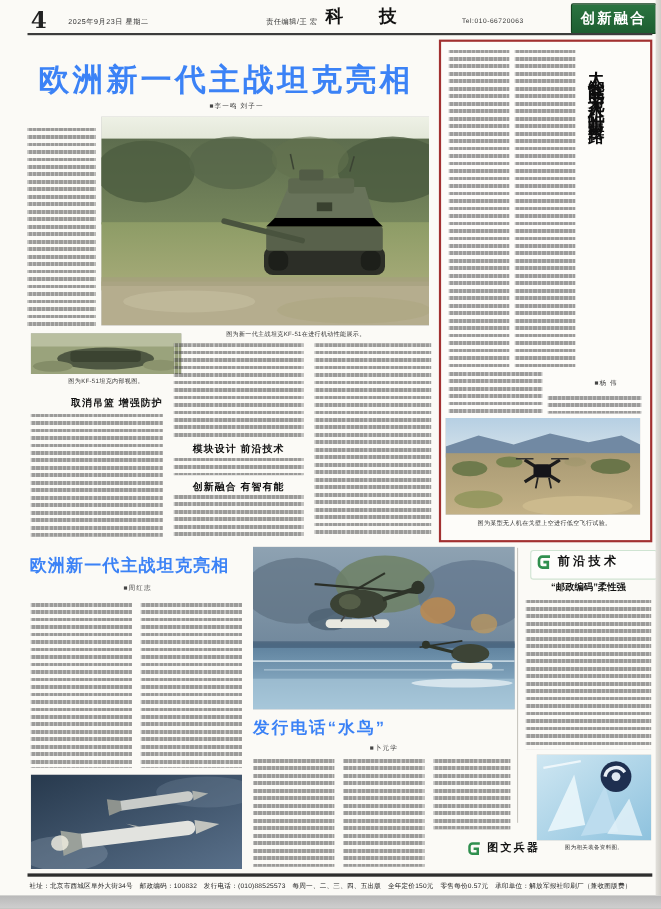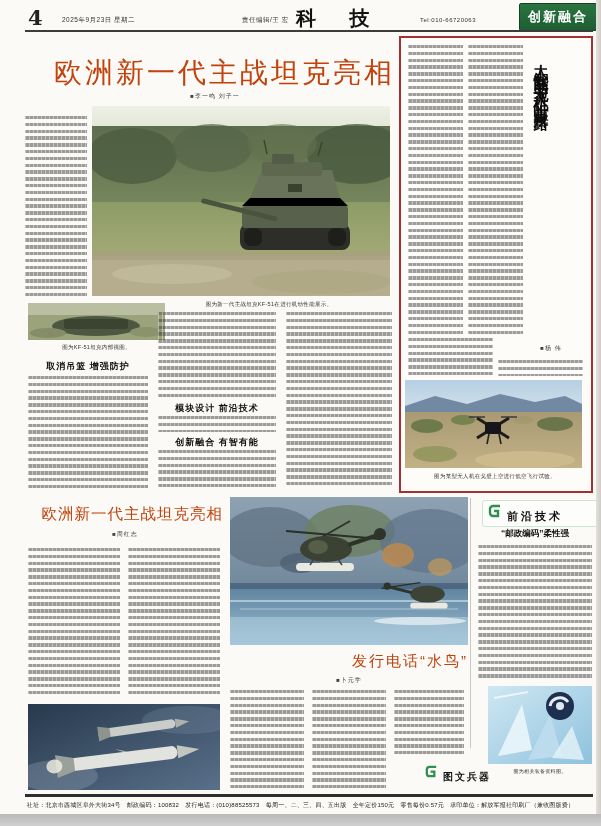--- a/index.html
+++ b/index.html
@@ -2,42 +2,42 @@
 <html><head>
 <meta charset="utf-8">
 <style>
   html,body{margin:0;padding:0;background:#9e9e9e;}
   .page{position:relative;width:601px;height:826px;background:#fbfaf6;overflow:hidden;
         font-family:"Liberation Sans","DejaVu Sans",sans-serif;color:#222;}
   .abs{position:absolute;}
   
   .pagenum{font-family:"DejaVu Serif","Liberation Serif",serif;font-size:21px;font-weight:bold;}
   .hmeta{font-size:6.5px;color:#333;letter-spacing:.5px;}
-  .section{font-size:20px;font-weight:900;letter-spacing:14px;color:#111;}
+  .section{font-size:16px;font-weight:900;letter-spacing:14px;color:#111;}
   .headrule{height:2px;background:#3c3c3c;}
   .masthead{background:linear-gradient(#2a7440,#1d5e31);color:#fff;border:1px solid #14411f;
             border-radius:2px;display:flex;align-items:center;justify-content:center;
             font-weight:bold;font-size:13px;letter-spacing:2px;
             font-family:"DejaVu Serif","Liberation Serif",serif;}
   
-  .bigtitle{font-weight:400;letter-spacing:3px;color:#c2410c;text-align:right;}
+  .bigtitle{font-weight:700;letter-spacing:3px;color:#3b82f6;text-align:left;}
   .byline{font-size:6px;color:#444;text-align:center;letter-spacing:1px;}
   .subhead{font-size:9px;font-weight:bold;color:#111;text-align:center;letter-spacing:1px;}
   .caption{font-size:5.5px;color:#333;text-align:center;letter-spacing:.3px;line-height:1.5;}
   .lines{background:
      repeating-linear-gradient(90deg, rgba(255,255,255,.38) 0 1px, transparent 1px 4px),
      repeating-linear-gradient(180deg, rgba(62,62,62,.5) 0 3.4px, transparent 3.4px 6.8px);}
   
   .redbox{border:2.5px solid #a23131;background:#fdfcf9;}
   .vtitle{writing-mode:vertical-rl;text-orientation:upright;font-size:15px;font-weight:900;
           letter-spacing:4px;color:#0d0d0d;}
   
   .photo{overflow:hidden;background:#ccc;}
   
-  .gbadge{display:flex;align-items:flex-end;gap:4px;font-weight:900;color:#111;font-family:Liberation Mono, monospace;}
+  .gbadge{display:flex;align-items:flex-start;gap:4px;font-weight:900;color:#111;}
   .gbadge .txt{font-size:11px;letter-spacing:3px;}
   .gbadge2 .txt{font-size:10px;letter-spacing:2px;}
   .frontier-head{font-size:8.5px;font-weight:bold;text-align:center;color:#111;}
   .vdivider{width:1px;background:#c9c7c0;}
   
   .footrule{height:3px;background:#2e2e2e;}
   .footline{font-size:6px;color:#222;white-space:nowrap;text-align:center;letter-spacing:.2px;}
   .scanband-b{background:linear-gradient(#b9b9b9,#cfcfcf);}
   .scanband-r{background:linear-gradient(90deg,#e3e1dc,#cfccc6);}
 </style>
@@ -110,21 +110,21 @@
       <rect width="137" height="37" fill="#9aa37c"></rect>
       <rect y="0" width="137" height="12" fill="#b9bfa0"></rect>
       <ellipse cx="68" cy="23" rx="44" ry="10" fill="#4e5742"></ellipse>
       <rect x="36" y="16" width="64" height="10" rx="3" fill="#3b4331"></rect>
       <ellipse cx="20" cy="30" rx="18" ry="5" fill="#848d68"></ellipse>
       <ellipse cx="118" cy="29" rx="16" ry="5" fill="#8b936d"></ellipse>
     </svg>
   </div>
   <div class="abs caption" style="left:28px;top:343px;width:137px;">图为KF-51坦克内部视图。</div>
 
-  <div class="abs subhead" style="left:28px;top:360px;width:120px;">取消吊篮  增强防护</div>
+  <div class="abs subhead" style="left:28px;top:360px;width:120px;text-align:right;">取消吊篮  增强防护</div>
   <div class="abs lines" style="left:28px;top:376px;width:120px;height:112px;"></div>
 
   <div class="abs lines" style="left:158px;top:312px;width:118px;height:86px;"></div>
   <div class="abs subhead" style="left:158px;top:402px;width:118px;">模块设计  前沿技术</div>
   <div class="abs lines" style="left:158px;top:416px;width:118px;height:16px;"></div>
   <div class="abs subhead" style="left:158px;top:436px;width:118px;">创新融合  有智有能</div>
   <div class="abs lines" style="left:158px;top:450px;width:118px;height:38px;"></div>
 
   <div class="abs lines" style="left:286px;top:312px;width:106px;height:176px;"></div>
 

